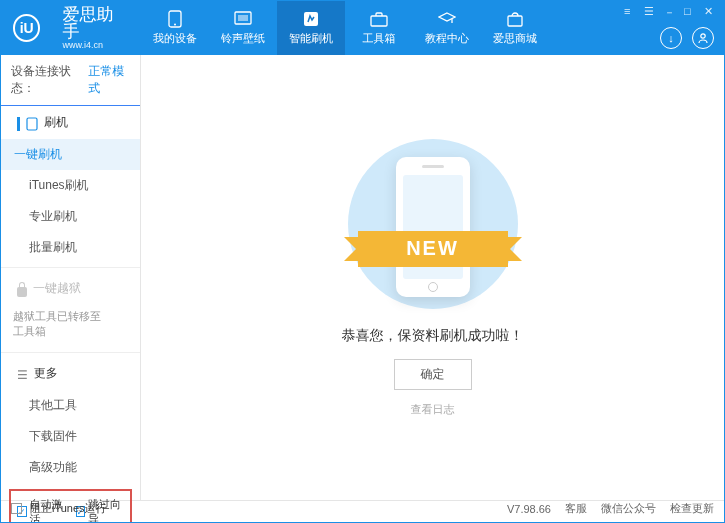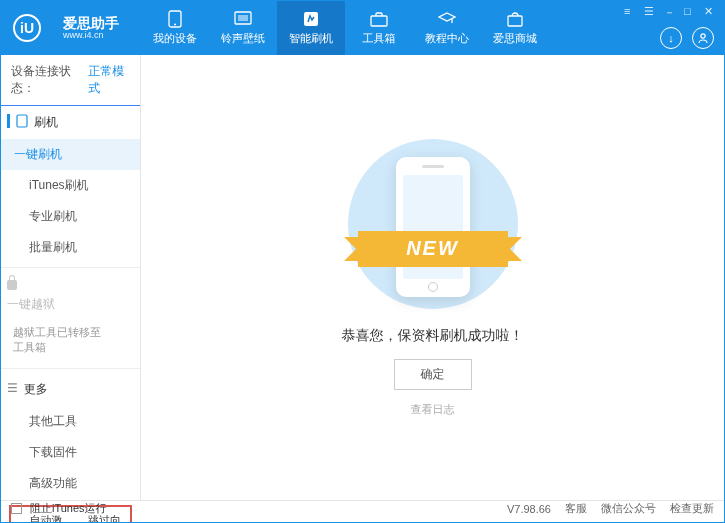--- a/index.html
+++ b/index.html
@@ -1,51 +1,51 @@
 <!DOCTYPE html>
 <html><head>
 <meta charset="utf-8">
 <style>
 * { margin: 0; padding: 0; box-sizing: border-box; font-family: "Microsoft YaHei", Arial, sans-serif; }
 body { background: #fff; width: 725px; height: 523px; overflow: hidden; border: 1px solid #1a8fe6; }
 .header { background: #1a8fe6; height: 54px; display: flex; align-items: center; color: #fff; position: relative; }
 .logo-section { display: flex; align-items: center; padding: 0 12px; width: 140px; }
 .logo-icon { width: 28px; height: 28px; border: 2px solid #fff; border-radius: 50%; display: flex; align-items: center; justify-content: center; font-weight: bold; font-size: 14px; margin-right: 22px; }
 .logo-text { display: flex; flex-direction: column; }
-.logo-title { font-size: 14px; font-weight: bold; line-height: 1; }
+.logo-title { font-size: 17px; font-weight: normal; line-height: 1; }
 .logo-url { font-size: 9px; line-height: 1.2; opacity: 0.9; }
 .nav { display: flex; height: 100%; }
 .nav-item { width: 68px; display: flex; flex-direction: column; align-items: center; justify-content: center; cursor: pointer; font-size: 11px; gap: 3px; }
 .nav-item.active { background: #1578c8; }
 .nav-icon { width: 18px; height: 18px; display: flex; align-items: center; justify-content: center; }
 .win-controls { position: absolute; right: 6px; top: 4px; display: flex; gap: 6px; font-size: 11px; }
 .win-btn { width: 14px; height: 14px; cursor: pointer; opacity: 0.85; }
 .header-actions { position: absolute; right: 10px; bottom: 6px; display: flex; gap: 10px; }
 .circ-btn { width: 22px; height: 22px; border: 1.5px solid #fff; border-radius: 50%; display: flex; align-items: center; justify-content: center; cursor: pointer; font-size: 11px; }
 .body { display: flex; height: 445px; }
 .sidebar { width: 140px; border-right: 1px solid #e5e5e5; display: flex; flex-direction: column; font-size: 12px; color: #555; }
 .status-row { padding: 8px 10px; border-bottom: 1px solid #3b82f6; display: flex; gap: 4px; align-items: center; }
 .status-value { color: #1a8fe6; }
-.side-cat { display: flex; align-items: flex-start; gap: 6px; padding: 8px 6px; color: #333; }
+.side-cat { display: flex; align-items: flex-end; gap: 6px; padding: 8px 16px; color: #333; }
 .side-cat .bar { width: 3px; height: 14px; background: #1a8fe6; }
 .side-sub { padding: 7px 10px 7px 28px; cursor: pointer; }
 .side-sub.active { background: #e8f3fc; color: #1a8fe6; padding-left: 13px; }
 .side-note { padding: 4px 10px 8px 12px; color: #999; font-size: 11px; line-height: 1.4; }
 .side-hr { border: none; border-top: 1px solid #eee; margin: 4px 0; }
 .highlight-box { margin: 6px 8px; padding: 6px 6px; border: 2px solid #d9544f; display: flex; gap: 10px; }
 .chk-wrap { display: flex; align-items: center; gap: 3px; font-size: 11px; color: #333; }
 .chk { width: 11px; height: 11px; border: 1px solid #1a8fe6; display: inline-flex; align-items: center; justify-content: center; color: #1a8fe6; font-size: 9px; }
 .main { flex: 1; display: flex; flex-direction: column; align-items: center; justify-content: center; position: relative; }
 .illus { width: 170px; height: 170px; position: relative; margin-bottom: 18px; }
 .circle-bg { width: 170px; height: 170px; background: #cfe9fa; border-radius: 50%; position: absolute; }
 .phone { position: absolute; left: 48px; top: 18px; width: 74px; height: 140px; background: #fff; border-radius: 10px; box-shadow: 0 4px 14px rgba(0,0,0,0.12); }
 .phone::before { content: ""; position: absolute; top: 8px; left: 50%; transform: translateX(-50%); width: 22px; height: 3px; background: #ddd; border-radius: 2px; }
 .phone-screen { position: absolute; top: 18px; left: 7px; right: 7px; bottom: 18px; background: #eaf5fd; border-radius: 3px; }
 .home-btn { position: absolute; bottom: 5px; left: 50%; transform: translateX(-50%); width: 10px; height: 10px; border: 1px solid #ccc; border-radius: 50%; }
-.ribbon { position: absolute; top: 92px; left: 10px; right: 10px; height: 36px; background: #f4b736; display: flex; align-items: center; justify-content: center; color: #fff; font-weight: 900; font-size: 20px; letter-spacing: 2px; font-style: italic; }
+.ribbon { position: absolute; top: 92px; left: 10px; right: 10px; height: 36px; background: #f4b736; display: flex; align-items: center; justify-content: center; color: #fff; font-weight: 900; font-size: 20px; letter-spacing: 2px; }
 .ribbon::before, .ribbon::after { content: ""; position: absolute; top: 6px; width: 0; height: 0; border: 12px solid #f4b736; }
 .ribbon::before { left: -14px; border-left-color: transparent; }
 .ribbon::after { right: -14px; border-right-color: transparent; }
 .msg { font-size: 14px; color: #333; margin-bottom: 14px; }
 .ok-btn { padding: 6px 26px; border: 1px solid #ccc; background: #fff; font-size: 12px; color: #555; cursor: pointer; margin-bottom: 12px; }
 .log-link { font-size: 11px; color: #aaa; cursor: pointer; }
 .footer { height: 16px; border-top: 1px solid #e5e5e5; display: flex; align-items: center; font-size: 11px; color: #666; padding: 0 10px; }
 .footer .chk2 { width: 11px; height: 11px; border: 1px solid #999; margin-right: 5px; }
 .footer-spacer { flex: 1; }
 .footer-link { margin-left: 14px; cursor: pointer; }
@@ -151,21 +151,21 @@
           <rect x="1" y="1" width="10" height="12" rx="1.5" fill="none" stroke="#1a8fe6" stroke-width="1.2"></rect>
         </svg>
       <span>刷机</span>
     </div>
     <div class="side-sub active">一键刷机</div>
     <div class="side-sub">iTunes刷机</div>
     <div class="side-sub">专业刷机</div>
     <div class="side-sub">批量刷机</div>
     <hr class="side-hr">
 
-    <div class="side-cat" style="color:#bbb;flex-direction:column;">
+    <div class="side-cat" style="color:#bbb;">
       <span class="lock-icon"></span>
       <span>一键越狱</span>
     </div>
     <div class="side-note">越狱工具已转移至<br>工具箱</div>
     <hr class="side-hr">
 
     <div class="side-cat">
       <span style="color:#888;">☰</span>
       <span>更多</span>
     </div>

